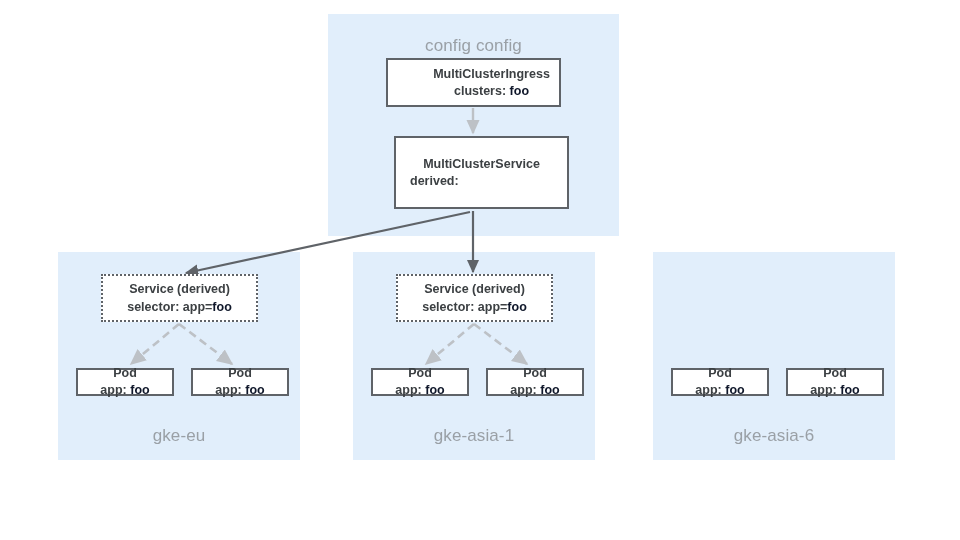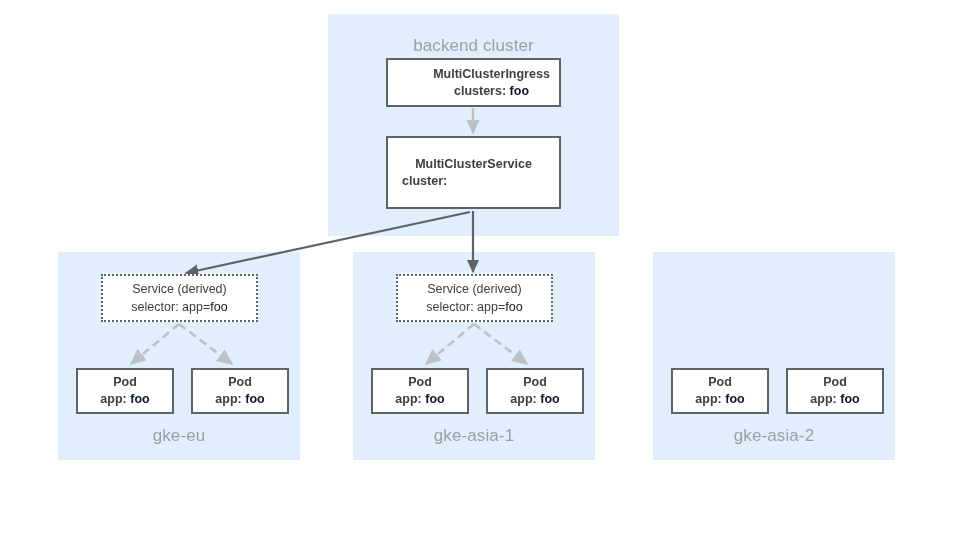--- a/index.html
+++ b/index.html
@@ -71,42 +71,42 @@
     position: absolute;
     background: #ffffff;
     border: 2px dotted #5f6368;
     box-sizing: border-box;
     display: flex;
     flex-direction: column;
     justify-content: center;
     align-items: center;
     color: #3c4043;
     font-size: 12.5px;
-    font-weight: normal;
+    font-weight: bold;
     line-height: 1.45;
   }
 
   .blue { color: #0f172a; }
 
   
   #mci { left: 386px; top: 58px; width: 175px; height: 49px; }
   
-  #mcs { left: 386px; top: 136px; width: 175px; height: 73px; padding-left: 14px; }
+  #mcs { left: 394px; top: 136px; width: 175px; height: 73px; padding-left: 14px; }
   #mcs .ttl { text-align: center; padding-right: 14px; }
   #mcs .itm { padding-left: 12px; }
 
   
   #svc-eu    { left: 101px; top: 274px; width: 157px; height: 48px; }
   #svc-asia1 { left: 396px; top: 274px; width: 157px; height: 48px; }
 
   
   .pod {
     position: absolute;
     width: 98px;
-    height: 46px;
+    height: 28px;
     background: #ffffff;
     border: 2px solid #5f6368;
     box-sizing: border-box;
     display: flex;
     flex-direction: column;
     justify-content: center;
     align-items: center;
     color: #3c4043;
     font-size: 12.5px;
     font-weight: bold;
@@ -128,33 +128,33 @@
     height: 540px;
     pointer-events: none;
   }
 </style>
 </head>
 <body>
 
 <div id="canvas">
 
   <div class="cluster-panel" id="panel-config">
-    <div class="cluster-title-top">backend cluster</div>
+    <div class="cluster-title-top">config config</div>
   </div>
 
   <div class="cluster-panel" id="panel-eu">
     <div class="cluster-title-bottom">gke-eu</div>
   </div>
 
   <div class="cluster-panel" id="panel-asia1">
     <div class="cluster-title-bottom">gke-asia-1</div>
   </div>
 
   <div class="cluster-panel" id="panel-asia2">
-    <div class="cluster-title-bottom">gke-asia-2</div>
+    <div class="cluster-title-bottom">gke-asia-6</div>
   </div>
 
   <svg id="arrows" viewBox="0 0 960 540" xmlns="http://www.w3.org/2000/svg">
     <defs>
       <marker id="head-dark" markerWidth="7" markerHeight="7" refX="5.6" refY="3.1" orient="auto" markerUnits="strokeWidth">
         <path d="M0,0.3 L6.2,3.1 L0,5.9 z" fill="#5f6368"></path>
       </marker>
       <marker id="head-light" markerWidth="7" markerHeight="7" refX="5.6" refY="3.1" orient="auto" markerUnits="strokeWidth">
         <path d="M0,0.3 L6.2,3.1 L0,5.9 z" fill="#bdc1c6"></path>
       </marker>
@@ -173,21 +173,21 @@
     <line x1="474" y1="324" x2="527" y2="364" stroke="#bdc1c6" stroke-width="2.6" stroke-dasharray="8,5" marker-end="url(#head-light)"></line>
   </svg>
 
   <div class="node-box center" id="mci">
     <span class="ln">MultiClusterIngress</span>
     <span class="ln"><span>clusters:</span> <span class="blue">foo</span></span>
   </div>
 
   <div class="node-box" id="mcs">
     <span class="ln ttl">MultiClusterService</span>
-    <span class="ln">cluster:</span>
+    <span class="ln">derived:</span>
   </div>
 
   <div class="derived-box" id="svc-eu">
     <span>Service (derived)</span>
     <span><span>selector: app=</span><span class="blue">foo</span></span>
   </div>
 
   <div class="derived-box" id="svc-asia1">
     <span>Service (derived)</span>
     <span><span>selector: app=</span><span class="blue">foo</span></span>

